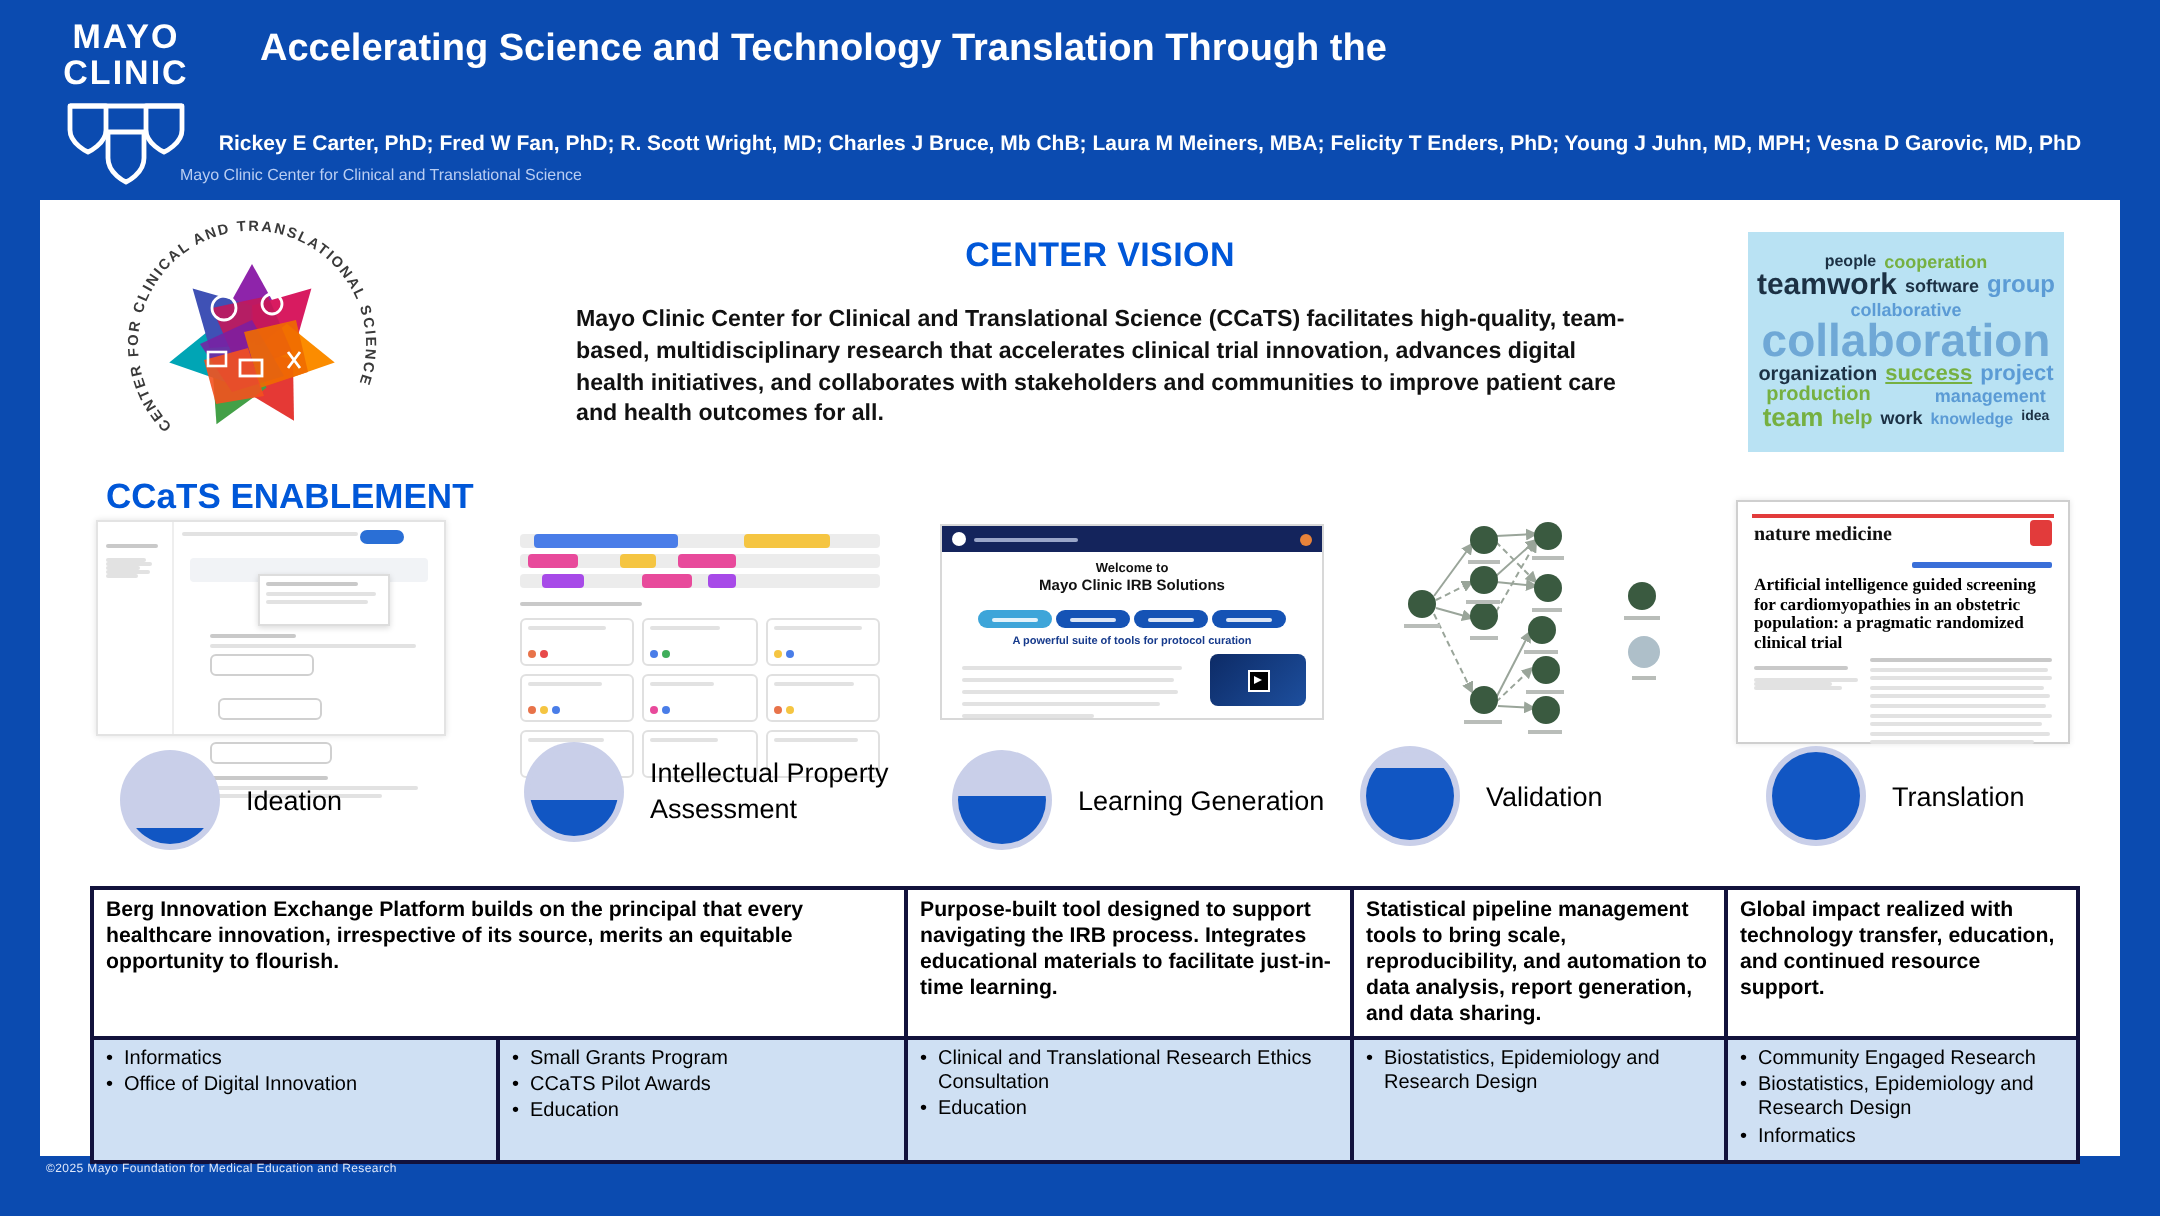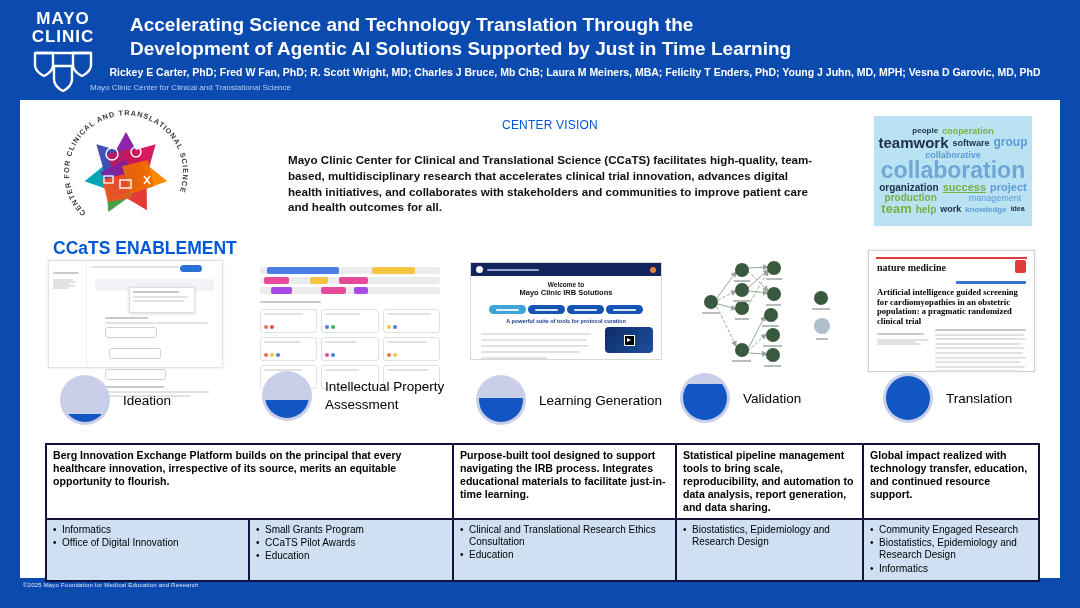--- a/index.html
+++ b/index.html
@@ -13,21 +13,21 @@
   .logo-word{font-weight:bold;font-size:17px;letter-spacing:1px;line-height:1.05;}
   .logo-shields{margin-top:4px;}
   .hdr-title{position:absolute;left:130px;right:50px;top:13px;text-align:left;color:#fff;
     font-weight:bold;font-size:19px;line-height:1.24;}
   .hdr-authors{position:absolute;left:90px;right:20px;top:66px;text-align:center;color:#fff;
     font-weight:bold;font-size:10.5px;}
   .hdr-affil{position:absolute;left:90px;right:20px;top:83px;text-align:left;color:#b9cdf2;font-size:8px;}
   
   .panel{position:absolute;left:20px;top:100px;width:1040px;height:478px;background:#ffffff;}
   .cv-heading{position:absolute;left:250px;top:18px;width:560px;text-align:center;
-    color:#0057d8;font-weight:normal;font-size:12px;letter-spacing:.2px;}
+    color:#0057d8;font-weight:bold;font-size:17px;letter-spacing:.2px;}
   .cv-body{position:absolute;left:268px;top:52px;width:528px;font-size:11.6px;font-weight:bold;
     color:#111;line-height:1.36;}
   .en-heading{position:absolute;left:33px;top:138px;color:#0057d8;font-weight:bold;font-size:17.5px;}
   
   .ccats-logo{position:absolute;left:18px;top:6px;}
   
   .wordcloud{position:absolute;left:854px;top:16px;width:158px;height:110px;background:#b9e2f3;
     display:flex;flex-wrap:wrap;align-items:center;justify-content:center;align-content:center;
     padding:3px;box-sizing:border-box;gap:1px 4px;overflow:hidden;line-height:.92;}
   .wc-word{font-weight:bold;white-space:nowrap;}
@@ -122,21 +122,20 @@
       <g fill="none" stroke="#ffffff" stroke-width="2.4" stroke-linejoin="round">
         <path d="M3 3 h18 v12 c0 7 -9 11 -9 11 s-9 -4 -9 -11 Z"></path>
         <path d="M41 3 h18 v12 c0 7 -9 11 -9 11 s-9 -4 -9 -11 Z"></path>
         <path d="M22 16 h18 v13 c0 8 -9 12 -9 12 s-9 -4 -9 -12 Z"></path>
         <path d="M3 3 h56"></path>
       </g>
     </svg>
   </div>
   <div class="hdr-title">
     <div>Accelerating Science and Technology Translation Through the</div>
-    <div>Development of Agentic AI Solutions Supported by Just in Time Learning</div>
   </div>
   <div class="hdr-authors">Rickey E Carter, PhD; Fred W Fan, PhD; R. Scott Wright, MD; Charles J Bruce, Mb ChB; Laura M Meiners, MBA; Felicity T Enders, PhD; Young J Juhn, MD, MPH; Vesna D Garovic, MD, PhD</div>
   <div class="hdr-affil">Mayo Clinic Center for Clinical and Translational Science</div>
 </div>
 
 <div class="panel">
 
   <svg class="ccats-logo" width="176" height="132" viewBox="0 0 176 132">
     <defs>
       <path id="ringPath" d="M 48,107 A 57,57 0 1 1 128,107" fill="none"></path>
@@ -174,21 +173,21 @@
     <span class="wc-word" style="color: rgb(118, 176, 65); font-size: 9px; font-weight: bold;">cooperation</span>
     <span class="wc-word" style="color: rgb(28, 49, 68); font-size: 15px; font-weight: bold;">teamwork</span>
     <span class="wc-word" style="color: rgb(28, 49, 68); font-size: 9px; font-weight: bold;">software</span>
     <span class="wc-word" style="color: rgb(91, 155, 213); font-size: 12px; font-weight: bold;">group</span>
     <span class="wc-word" style="color: rgb(91, 155, 213); font-size: 9px; font-weight: bold;">collaborative</span>
     <span class="wc-word" style="color: rgb(111, 168, 214); font-size: 23px; font-weight: bold;">collaboration</span>
     <span class="wc-word" style="color: rgb(28, 49, 68); font-size: 10px; font-weight: bold;">organization</span>
     <span class="wc-word" style="color: rgb(118, 176, 65); font-size: 11px; font-weight: bold; text-decoration: underline;">success</span>
     <span class="wc-word" style="color: rgb(91, 155, 213); font-size: 11px; font-weight: bold;">project</span>
     <span class="wc-word" style="color: rgb(118, 176, 65); font-size: 10px; font-weight: bold;">production</span>
-    <span class="wc-word" style="color: rgb(91, 155, 213); font-size: 9px; font-weight: normal; padding-left: 28px;">management</span>
+    <span class="wc-word" style="color: rgb(91, 155, 213); font-size: 9px; font-weight: bold; padding-left: 28px;">management</span>
     <span class="wc-word" style="color: rgb(118, 176, 65); font-size: 13px; font-weight: bold;">team</span>
     <span class="wc-word" style="color: rgb(118, 176, 65); font-size: 10px; font-weight: bold;">help</span>
     <span class="wc-word" style="color: rgb(28, 49, 68); font-size: 9px; font-weight: bold;">work</span>
     <span class="wc-word" style="color: rgb(91, 155, 213); font-size: 8px; font-weight: bold;">knowledge</span>
     <span class="wc-word" style="color: rgb(28, 49, 68); font-size: 7px; font-weight: bold;">idea</span>
   </div>
 
   <div class="en-heading">CCaTS ENABLEMENT</div>
 
   <div class="thumb t-berg">

